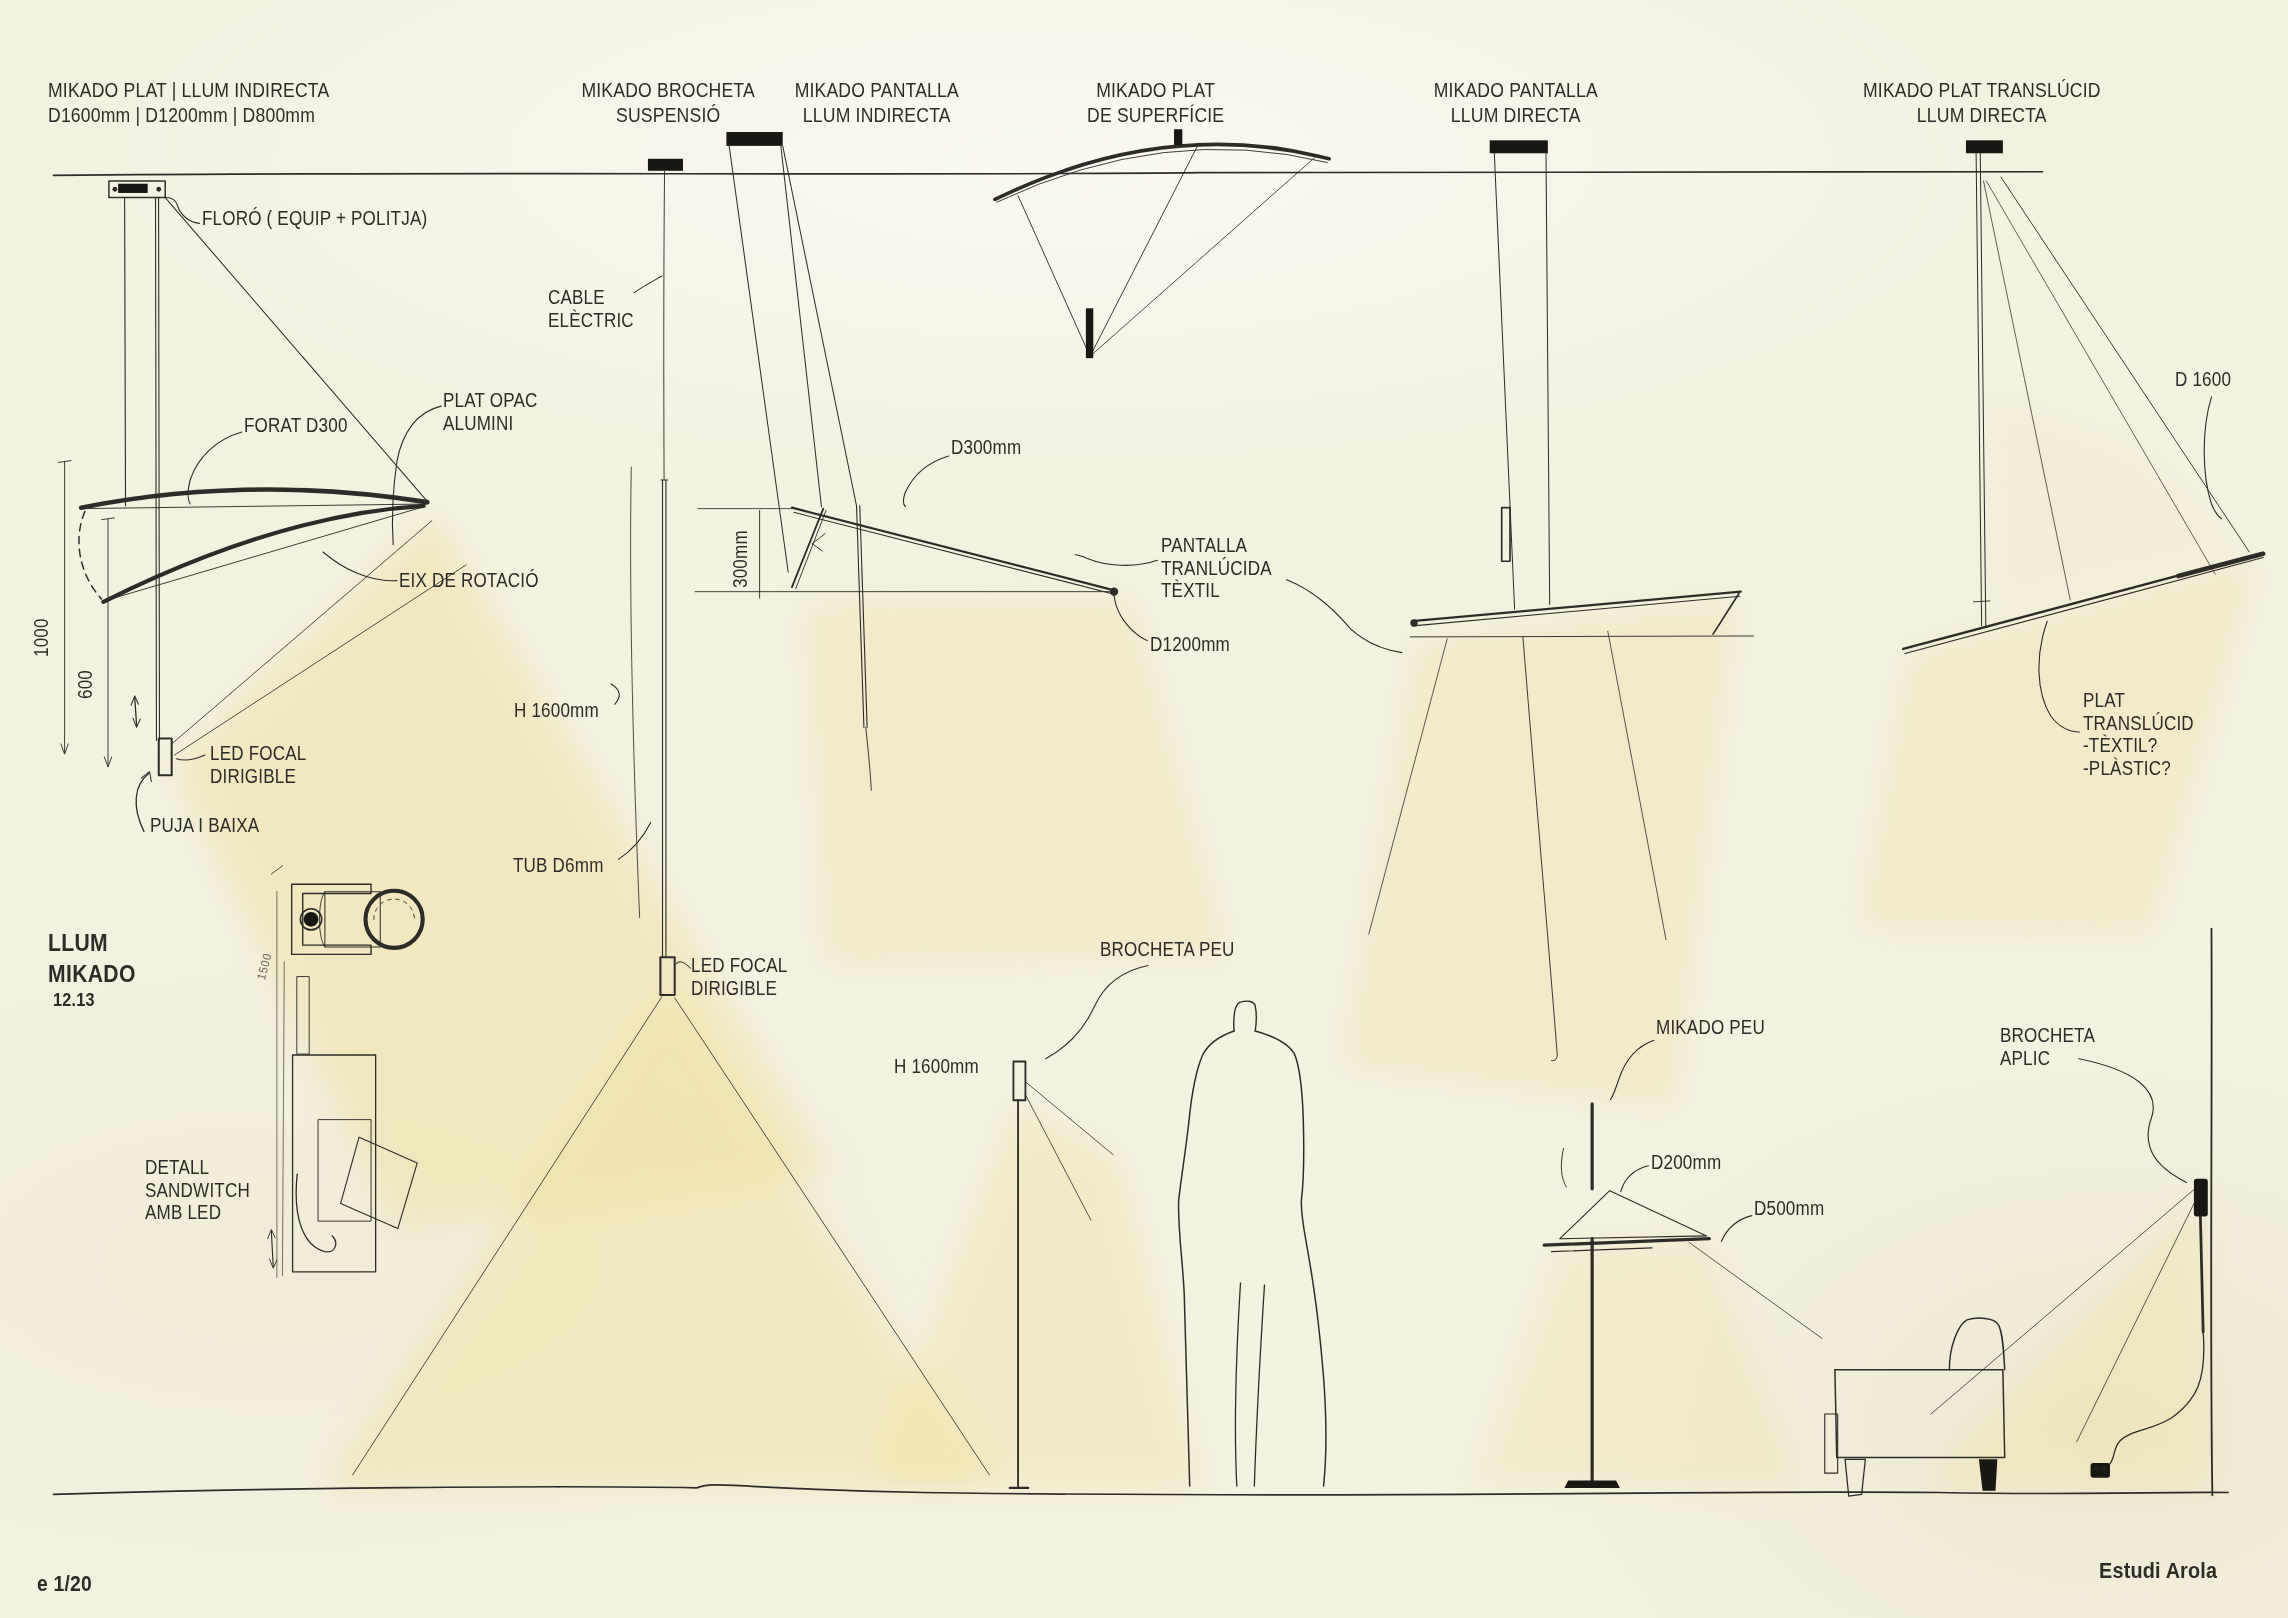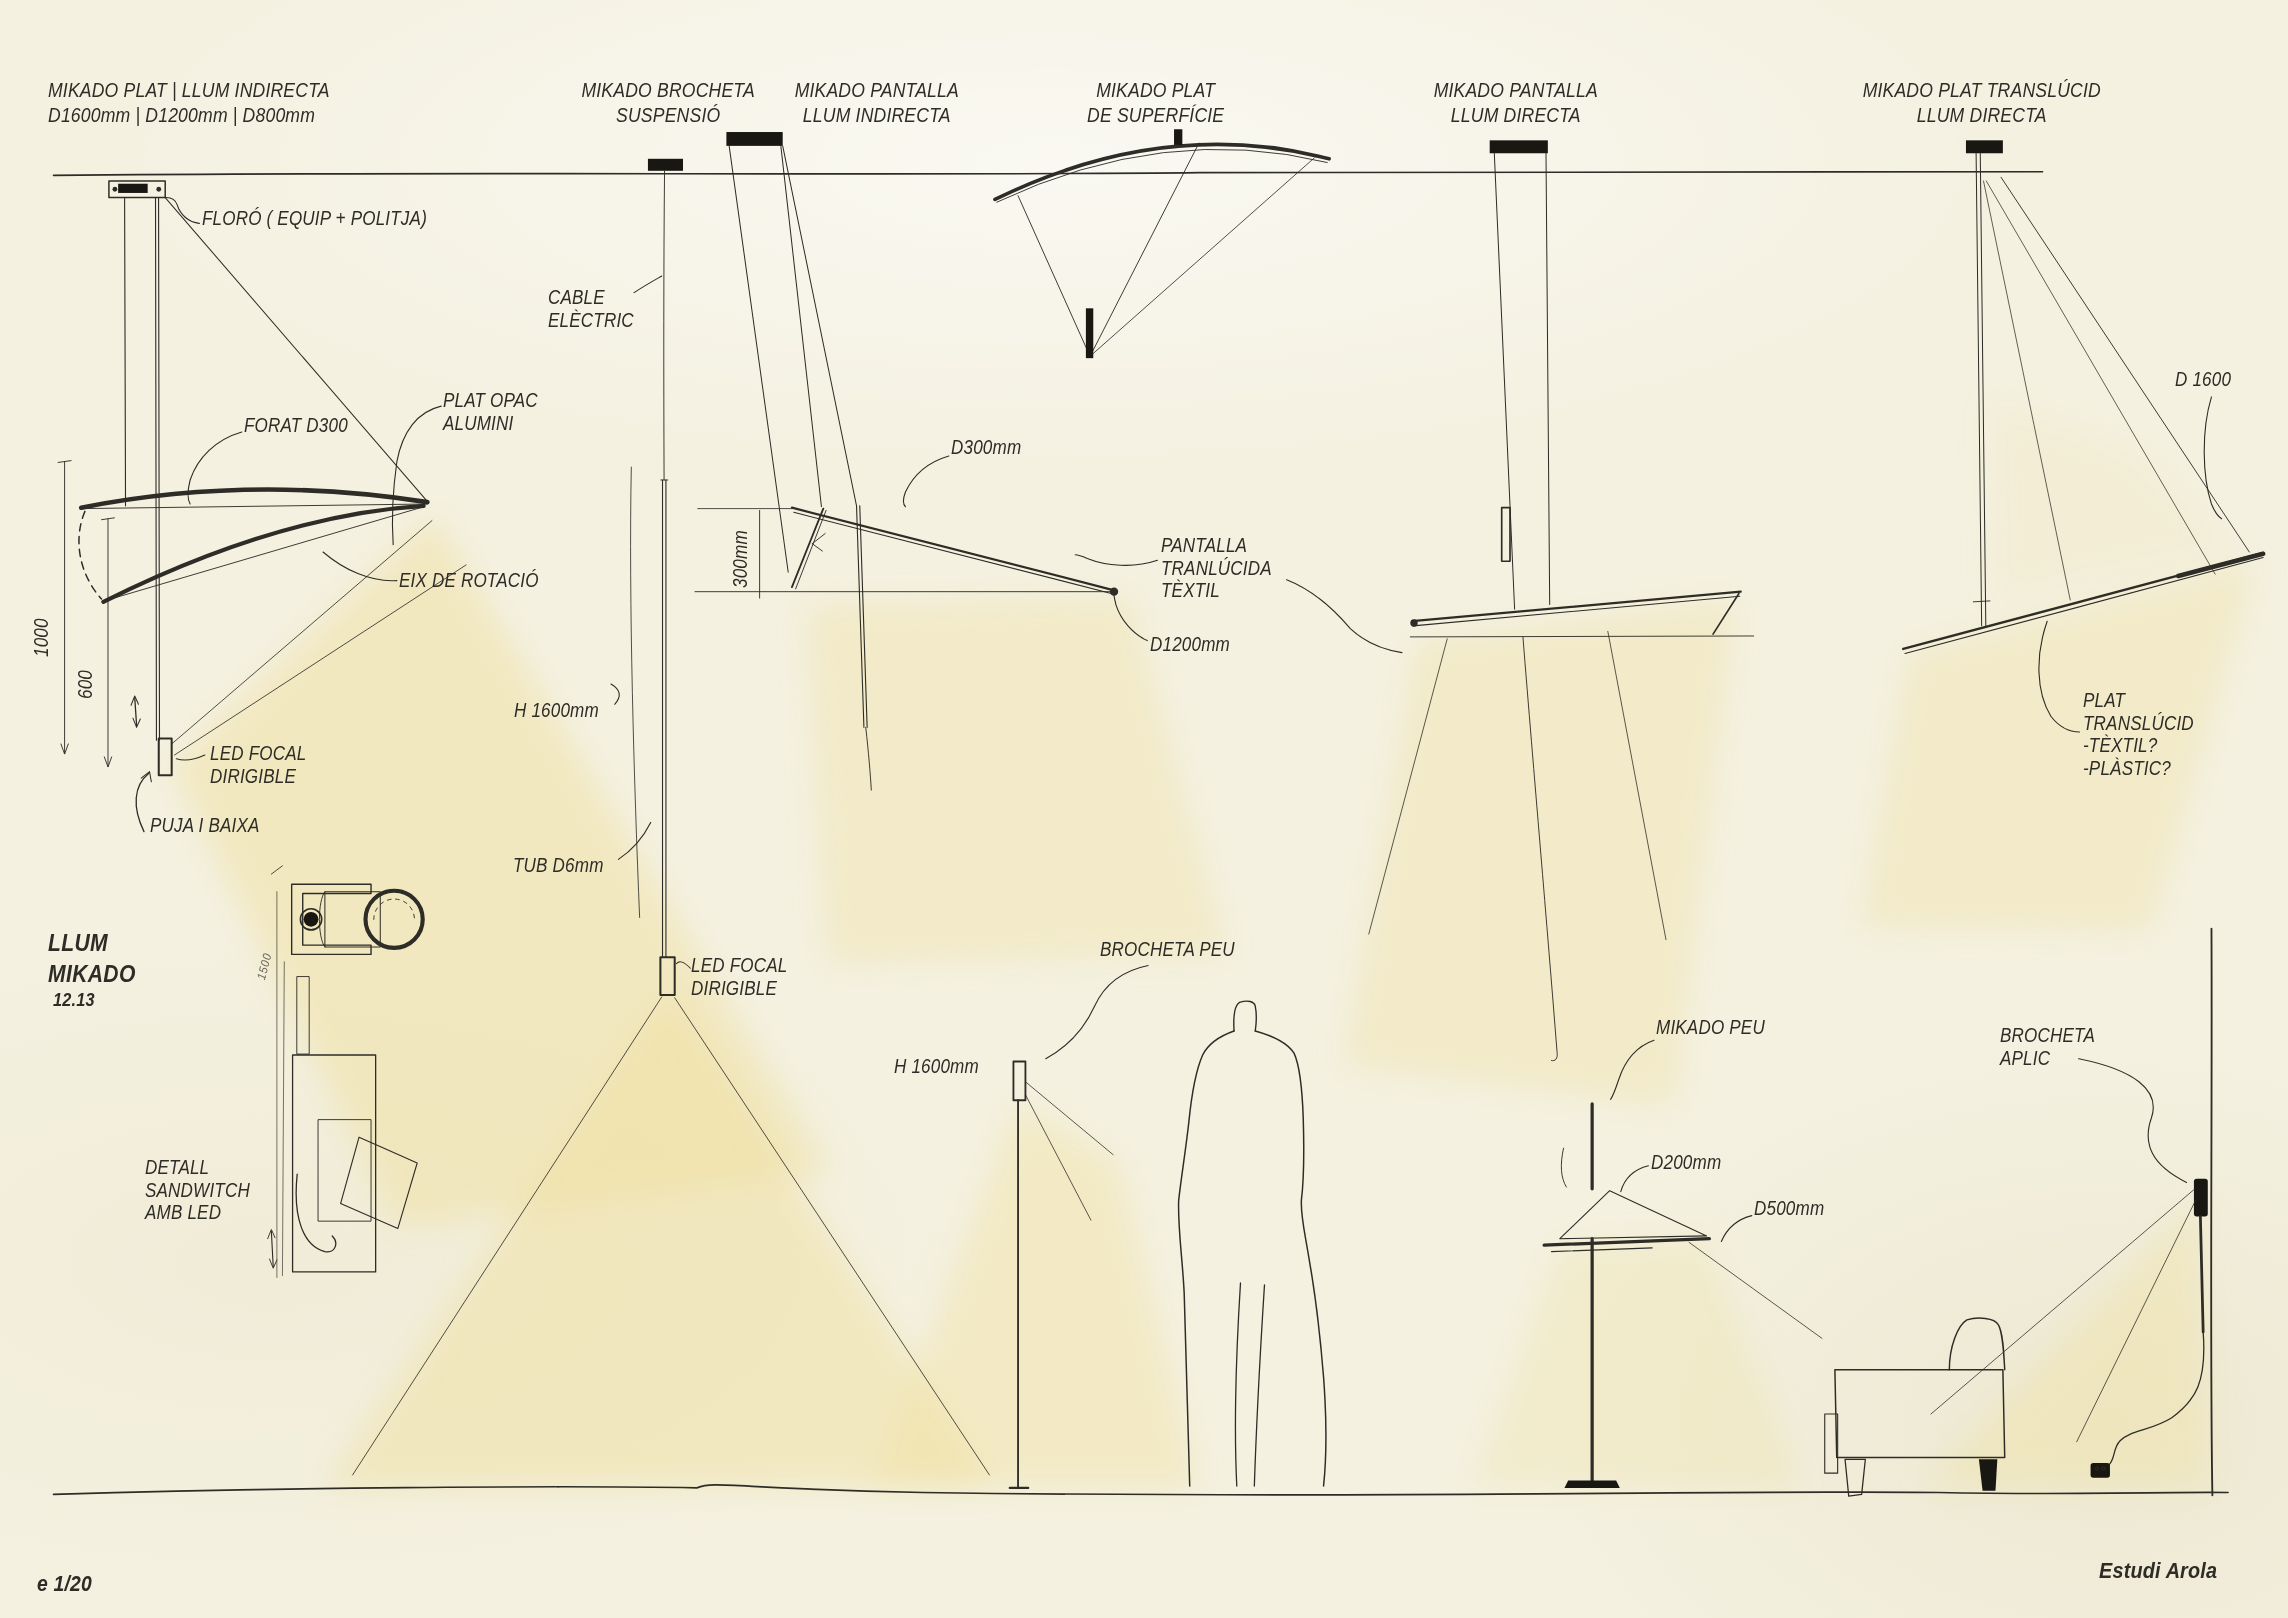--- a/index.html
+++ b/index.html
@@ -1,19 +1,19 @@
 <!DOCTYPE html>
 <html style="--paper: #f4f1e1; --ink: #2e2c26; --ink-bold: #181712; --glow: #f0e0a0;font-size:14.8px"><head>
 <meta charset="utf-8">
 <style>
   html,body{margin:0;padding:0;background:#dddad0;}
   .sheet{
     position:relative;width:2289px;height:1619px;overflow:hidden;
     background:var(--paper,#f4f1e1);
-    font-family:"Liberation Sans",sans-serif;color:var(--ink,#2e2c26);font-style:italic;
+    font-family:"Liberation Sans",sans-serif;color:var(--ink,#2e2c26);
   }
   .paper-tone{position:absolute;inset:0;pointer-events:none;
     background:
       radial-gradient(ellipse 1384px 443px at 46% 10%, rgba(255,255,255,.55), rgba(255,255,255,0) 70%),
       radial-gradient(ellipse 831px 554px at 92% 88%, rgba(224,215,180,.35), rgba(224,215,180,0) 70%),
       radial-gradient(ellipse 1015px 480px at 12% 78%, rgba(232,224,192,.30), rgba(232,224,192,0) 72%);
   }
   svg{position:absolute;left:0;top:0;}
   #art path,#art line,#art polyline,#art rect,#art circle,#art polygon{
     fill:none;stroke:var(--ink,#2e2c26);stroke-linecap:round;stroke-linejoin:round;

